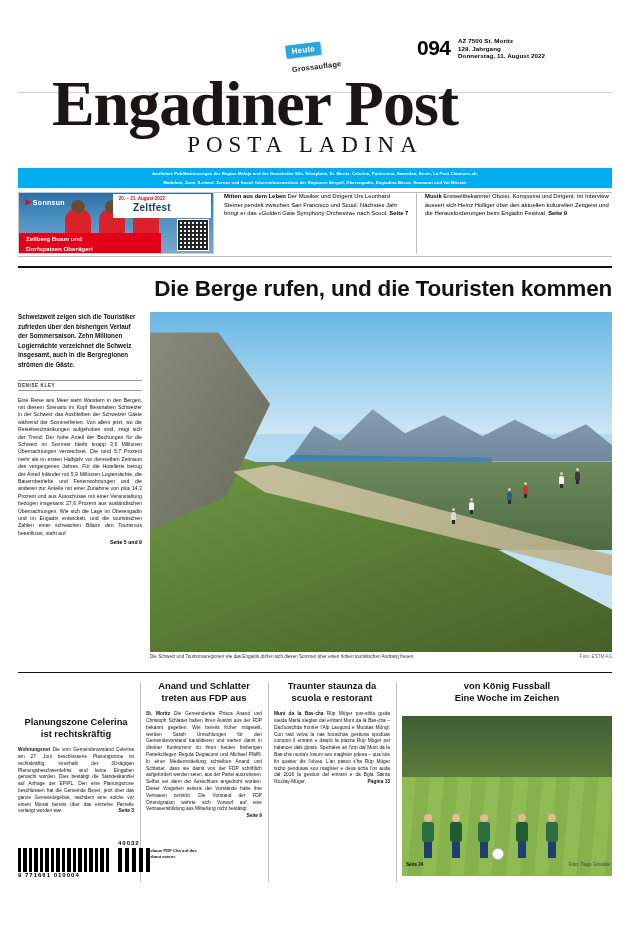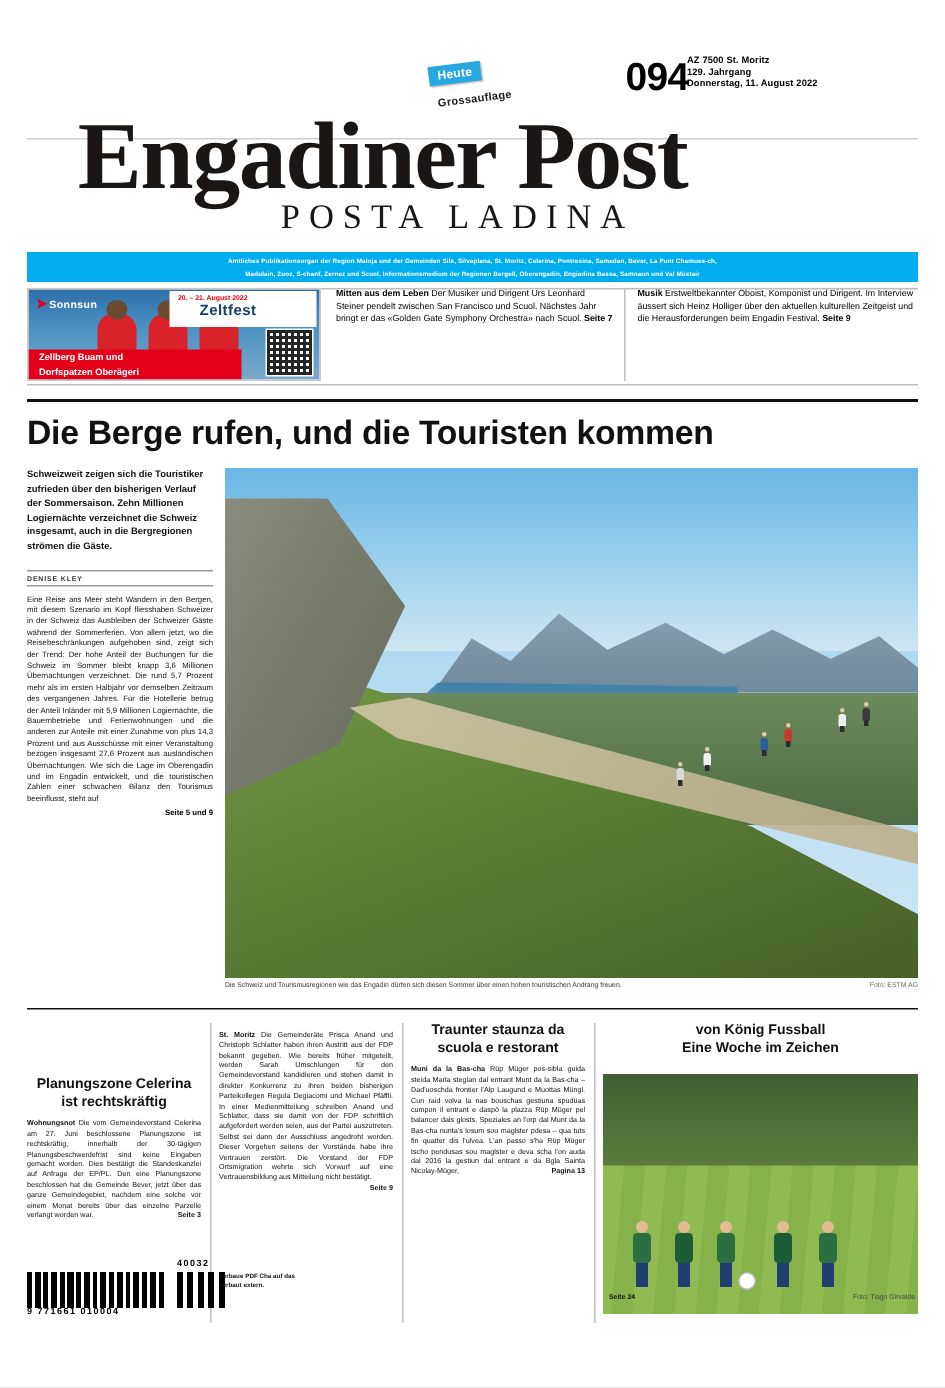--- a/index.html
+++ b/index.html
@@ -5,21 +5,21 @@
   html,body{margin:0;padding:0;background:#d8d8d8;}
   body{font-family:"Liberation Sans",sans-serif;}
   .page{
     position:relative;width:630px;height:925px;background:#ffffff;
     overflow:hidden;margin:0 auto;
   }
   
   .topbar{position:absolute;left:0;top:0;width:630px;height:78px;}
   .issue-no{
     position:absolute;left:417px;top:36px;font-family:"Liberation Sans",sans-serif;
-    font-weight:bold;font-size:26px;letter-spacing:-0.5px;color:#000;
+    font-weight:bold;font-size:21px;letter-spacing:-0.5px;color:#000;
   }
   .issue-meta{
     position:absolute;left:458px;top:37px;font-size:6.2px;line-height:7.6px;
     font-weight:bold;color:#000;letter-spacing:0.1px;
   }
   .sticker{
     position:absolute;left:286px;top:36px;width:78px;height:30px;
     transform:rotate(-7deg);
   }
   .sticker .band{
@@ -83,21 +83,21 @@
   }
   .teaser.t2{left:206px;}
   .teaser.t3{left:398px;border-left:1px solid #bdbdbd;padding-left:8px;width:190px;}
   .teaser .kick{font-weight:bold;}
   .teaser .pg{font-weight:bold;}
   .trow-rule{position:absolute;left:18px;top:192px;width:594px;height:1px;background:#bdbdbd;}
   .trow-rule2{position:absolute;left:18px;top:256px;width:594px;height:1px;background:#bdbdbd;}
   .t-sep{position:absolute;top:193px;width:1px;height:61px;background:#bdbdbd;}
   
   .mainhead{
-    position:absolute;left:18px;top:276px;width:594px;text-align:left;
+    position:absolute;left:18px;top:276px;width:594px;text-align:right;
     font-size:22.5px;font-weight:bold;color:#111;letter-spacing:-0.2px;
   }
   .head-rule{position:absolute;left:18px;top:266px;width:594px;height:2px;background:#111;}
   
   .leadcol{position:absolute;left:18px;top:312px;width:124px;}
   .lead{font-size:6.3px;line-height:9.6px;font-weight:bold;color:#111;}
   .byline{
     margin-top:10px;border-top:1px solid #999;border-bottom:1px solid #999;
     padding:2px 0;font-size:4.6px;font-weight:bold;letter-spacing:.6px;color:#333;
   }
@@ -305,20 +305,24 @@
         <div>Planungszone Celerina</div>
         <div>ist rechtskräftig</div>
       </div>
       <div class="bb">
         <span class="kick">Wohnungsnot</span><span> Die vom Gemeindevorstand Celerina am 27. Juni beschlossene Planungszone ist rechtskräftig, innerhalb der 30-tägigen Planungsbeschwerdefrist sind keine Eingaben gemacht worden. Dies bestätigt die Standeskanzlei auf Anfrage der EP/PL. Den eine Planungszone beschlossen hat die Gemeinde Bever, jetzt über das ganze Gemeindegebiet, nachdem eine solche vor einem Monat bereits über das einzelne Parzelle verlangt worden war.</span>
         <span class="bpg">Seite 3</span>
       </div>
     </div>
 
     <div class="bcol c2">
+      <div class="bh">
+        <div>Anand und Schlatter</div>
+        <div>treten aus FDP aus</div>
+      </div>
       <div class="bb">
         <span class="kick">St. Moritz</span><span> Die Gemeinderäte Prisca Anand und Christoph Schlatter haben ihren Austritt aus der FDP bekannt gegeben. Wie bereits früher mitgeteilt, werden Sarah Umschlungen für den Gemeindevorstand kandidieren und stehen damit in direkter Konkurrenz zu ihren beiden bisherigen Parteikollegen Regula Degiacomi und Michael Pfäffli. In einer Medienmitteilung schreiben Anand und Schlatter, dass sie damit von der FDP schriftlich aufgefordert werden seien, aus der Partei auszutreten. Selbst sei dann der Ausschluss angedroht worden. Dieser Vorgehen seitens der Vorstände habe ihre Vertrauen zerstört. Die Vorstand der FDP Ortsmigration wehrte sich Vorwurf auf eine Vertrauensbildung aus Mitteilung nicht bestätigt.</span>
         <span class="bpg">Seite 9</span>
       </div>
     </div>
 
     <div class="bcol c3">
       <div class="bh">
         <div>Traunter staunza da</div>
         <div>scuola e restorant</div>

